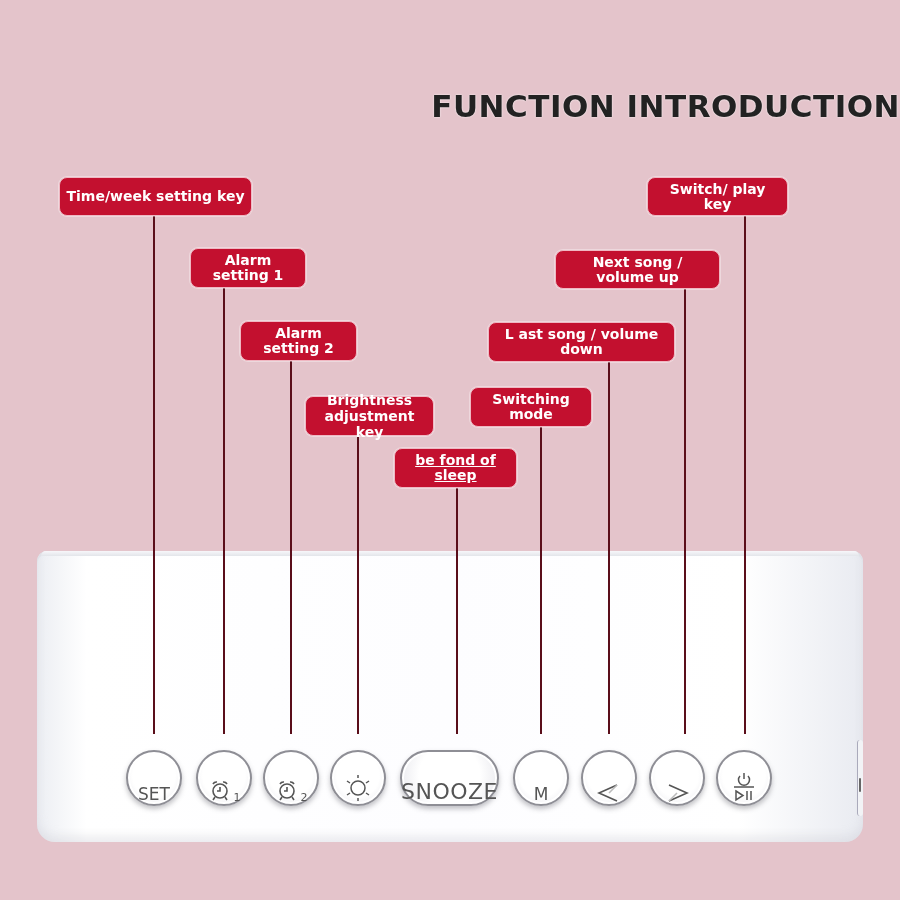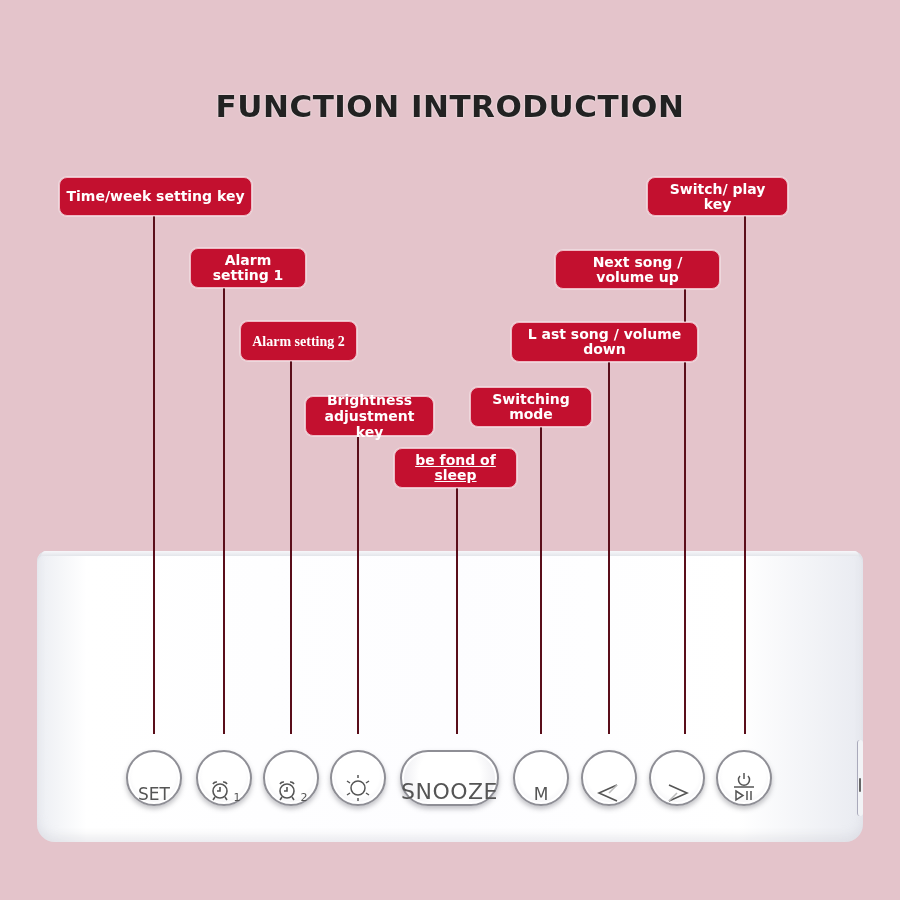--- a/index.html
+++ b/index.html
@@ -3,21 +3,21 @@
   <meta charset="utf-8">
   <style>
     html, body { margin: 0; padding: 0; }
     body {
       width: 900px; height: 900px; position: relative; overflow: hidden;
       background: #e4c4cb;
       font-family: "DejaVu Sans", "Liberation Sans", sans-serif;
     }
     .title {
       position: absolute; left: 0; right: 0; top: 88px;
-      text-align: center; font-size: 31px; font-weight: bold;
+      text-align: right; font-size: 31px; font-weight: bold;
       color: #222; letter-spacing: 0.5px;
       text-shadow: 0 0 2px #fff;
     }
     .device {
       position: absolute; left: 37px; top: 551px; width: 826px; height: 291px;
       background: linear-gradient(90deg, #eceef3 0%, #ffffff 6%, #fdfdff 50%, #ffffff 85%, #e9ebf1 100%);
       border-radius: 10px 10px 18px 18px;
       box-shadow: inset 0 3px 0 #dfe2e8, inset 0 -6px 10px rgba(200,200,210,0.35);
     }
     .device-top {
@@ -77,25 +77,25 @@
 <div class="line" style="left:290px; top:361px; height:373px;"></div>
 <div class="line" style="left:357px; top:424px; height:310px;"></div>
 <div class="line" style="left:456px; top:488px; height:246px;"></div>
 <div class="line" style="left:540px; top:427px; height:307px;"></div>
 <div class="line" style="left:608px; top:362px; height:372px;"></div>
 <div class="line" style="left:684px; top:289px; height:445px;"></div>
 <div class="line" style="left:744px; top:216px; height:518px;"></div>
 
 <div class="label" style="left:59px; top:177px; width:193px; height:39px;">Time/week setting key</div>
 <div class="label" style="left:190px; top:248px; width:116px; height:40px;">Alarm setting 1</div>
-<div class="label" style="left:240px; top:321px; width:117px; height:40px;font-family:Liberation Serif, serif;">Alarm setting 2</div>
+<div class="label" style="left:240px; top:321px; width:117px; height:40px;">Alarm setting 2</div>
 <div class="label" style="left:305px; top:396px; width:129px; height:40px; line-height:16px;">Brightness adjustment key</div>
 <div class="label" style="left:394px; top:448px; width:123px; height:40px;text-decoration:underline;">be fond of sleep</div>
 <div class="label" style="left:470px; top:387px; width:122px; height:40px;">Switching mode</div>
-<div class="label" style="left:511px; top:322px; width:187px; height:40px;">L ast song / volume down</div>
+<div class="label" style="left:488px; top:322px; width:187px; height:40px;">L ast song / volume down</div>
 <div class="label" style="left:555px; top:250px; width:165px; height:39px;">Next song / volume up</div>
 <div class="label" style="left:647px; top:177px; width:141px; height:39px;">Switch/ play key</div>
 
 <div class="btn" style="left:126px;">
   <span>SET</span>
 </div>
 
 <div class="btn" style="left:196px;">
   <span>
     <svg width="26" height="26" viewBox="0 0 26 26" fill="none" stroke="#555" stroke-width="1.6">

